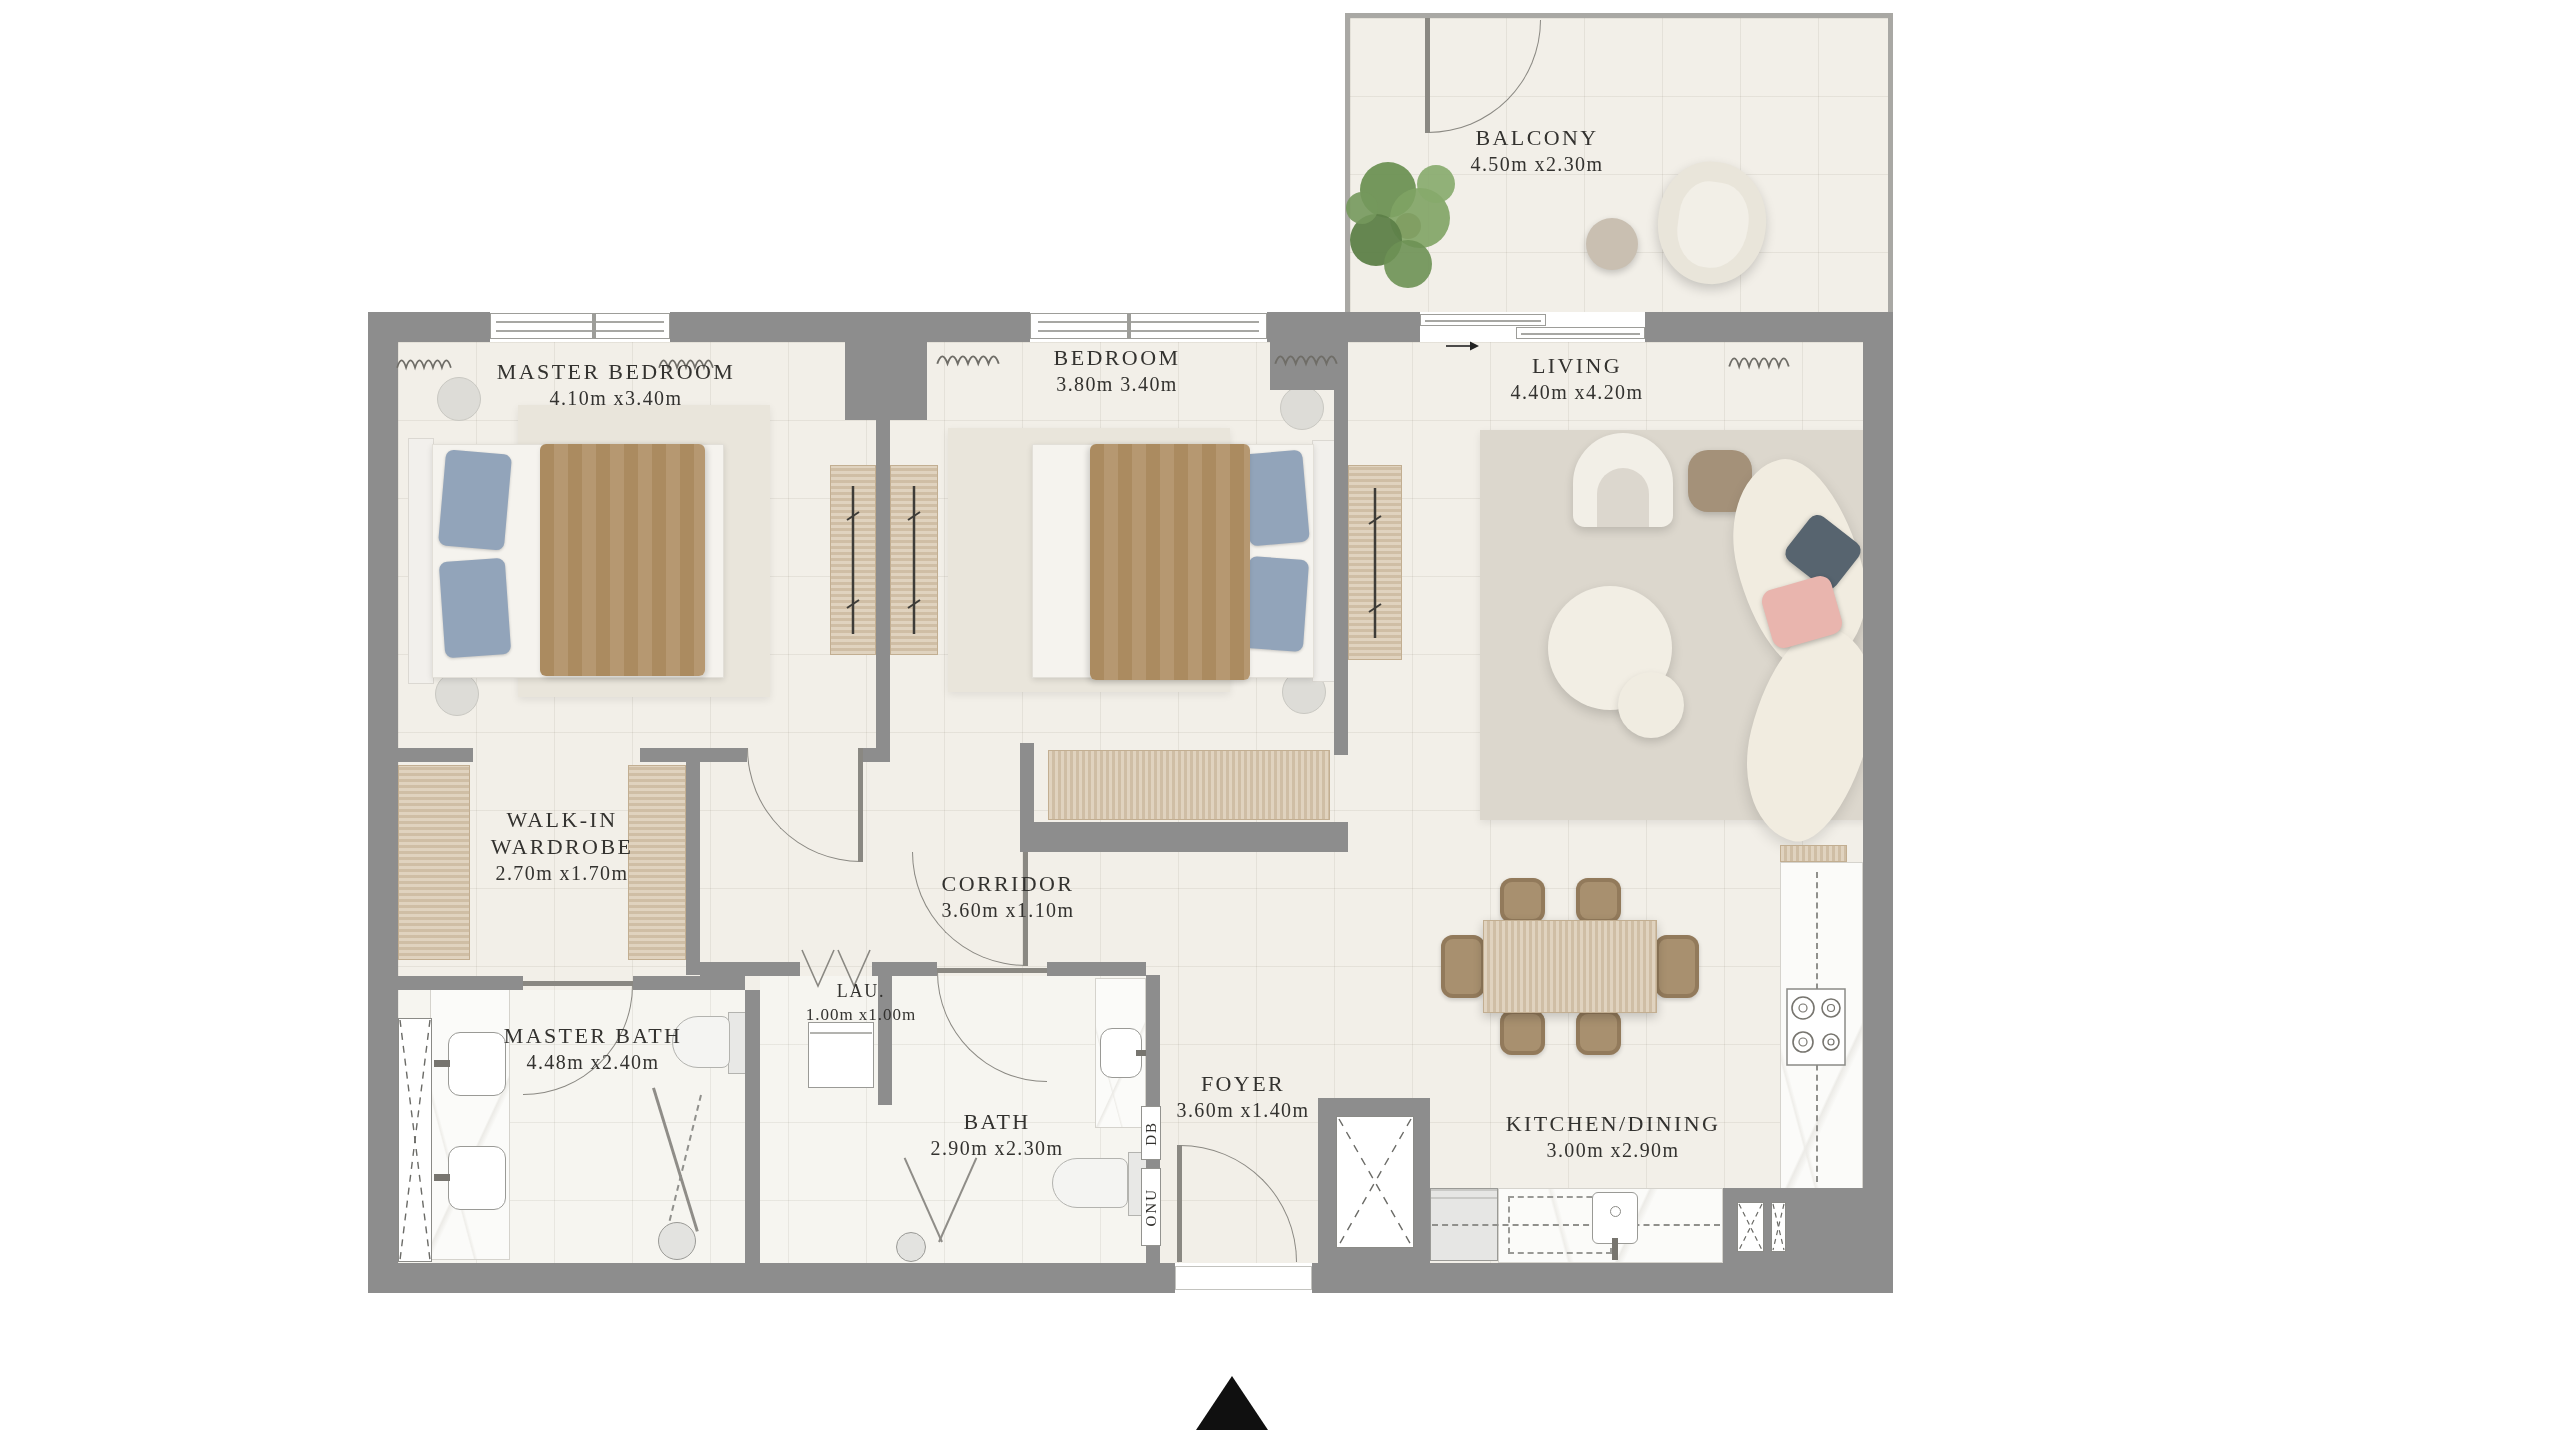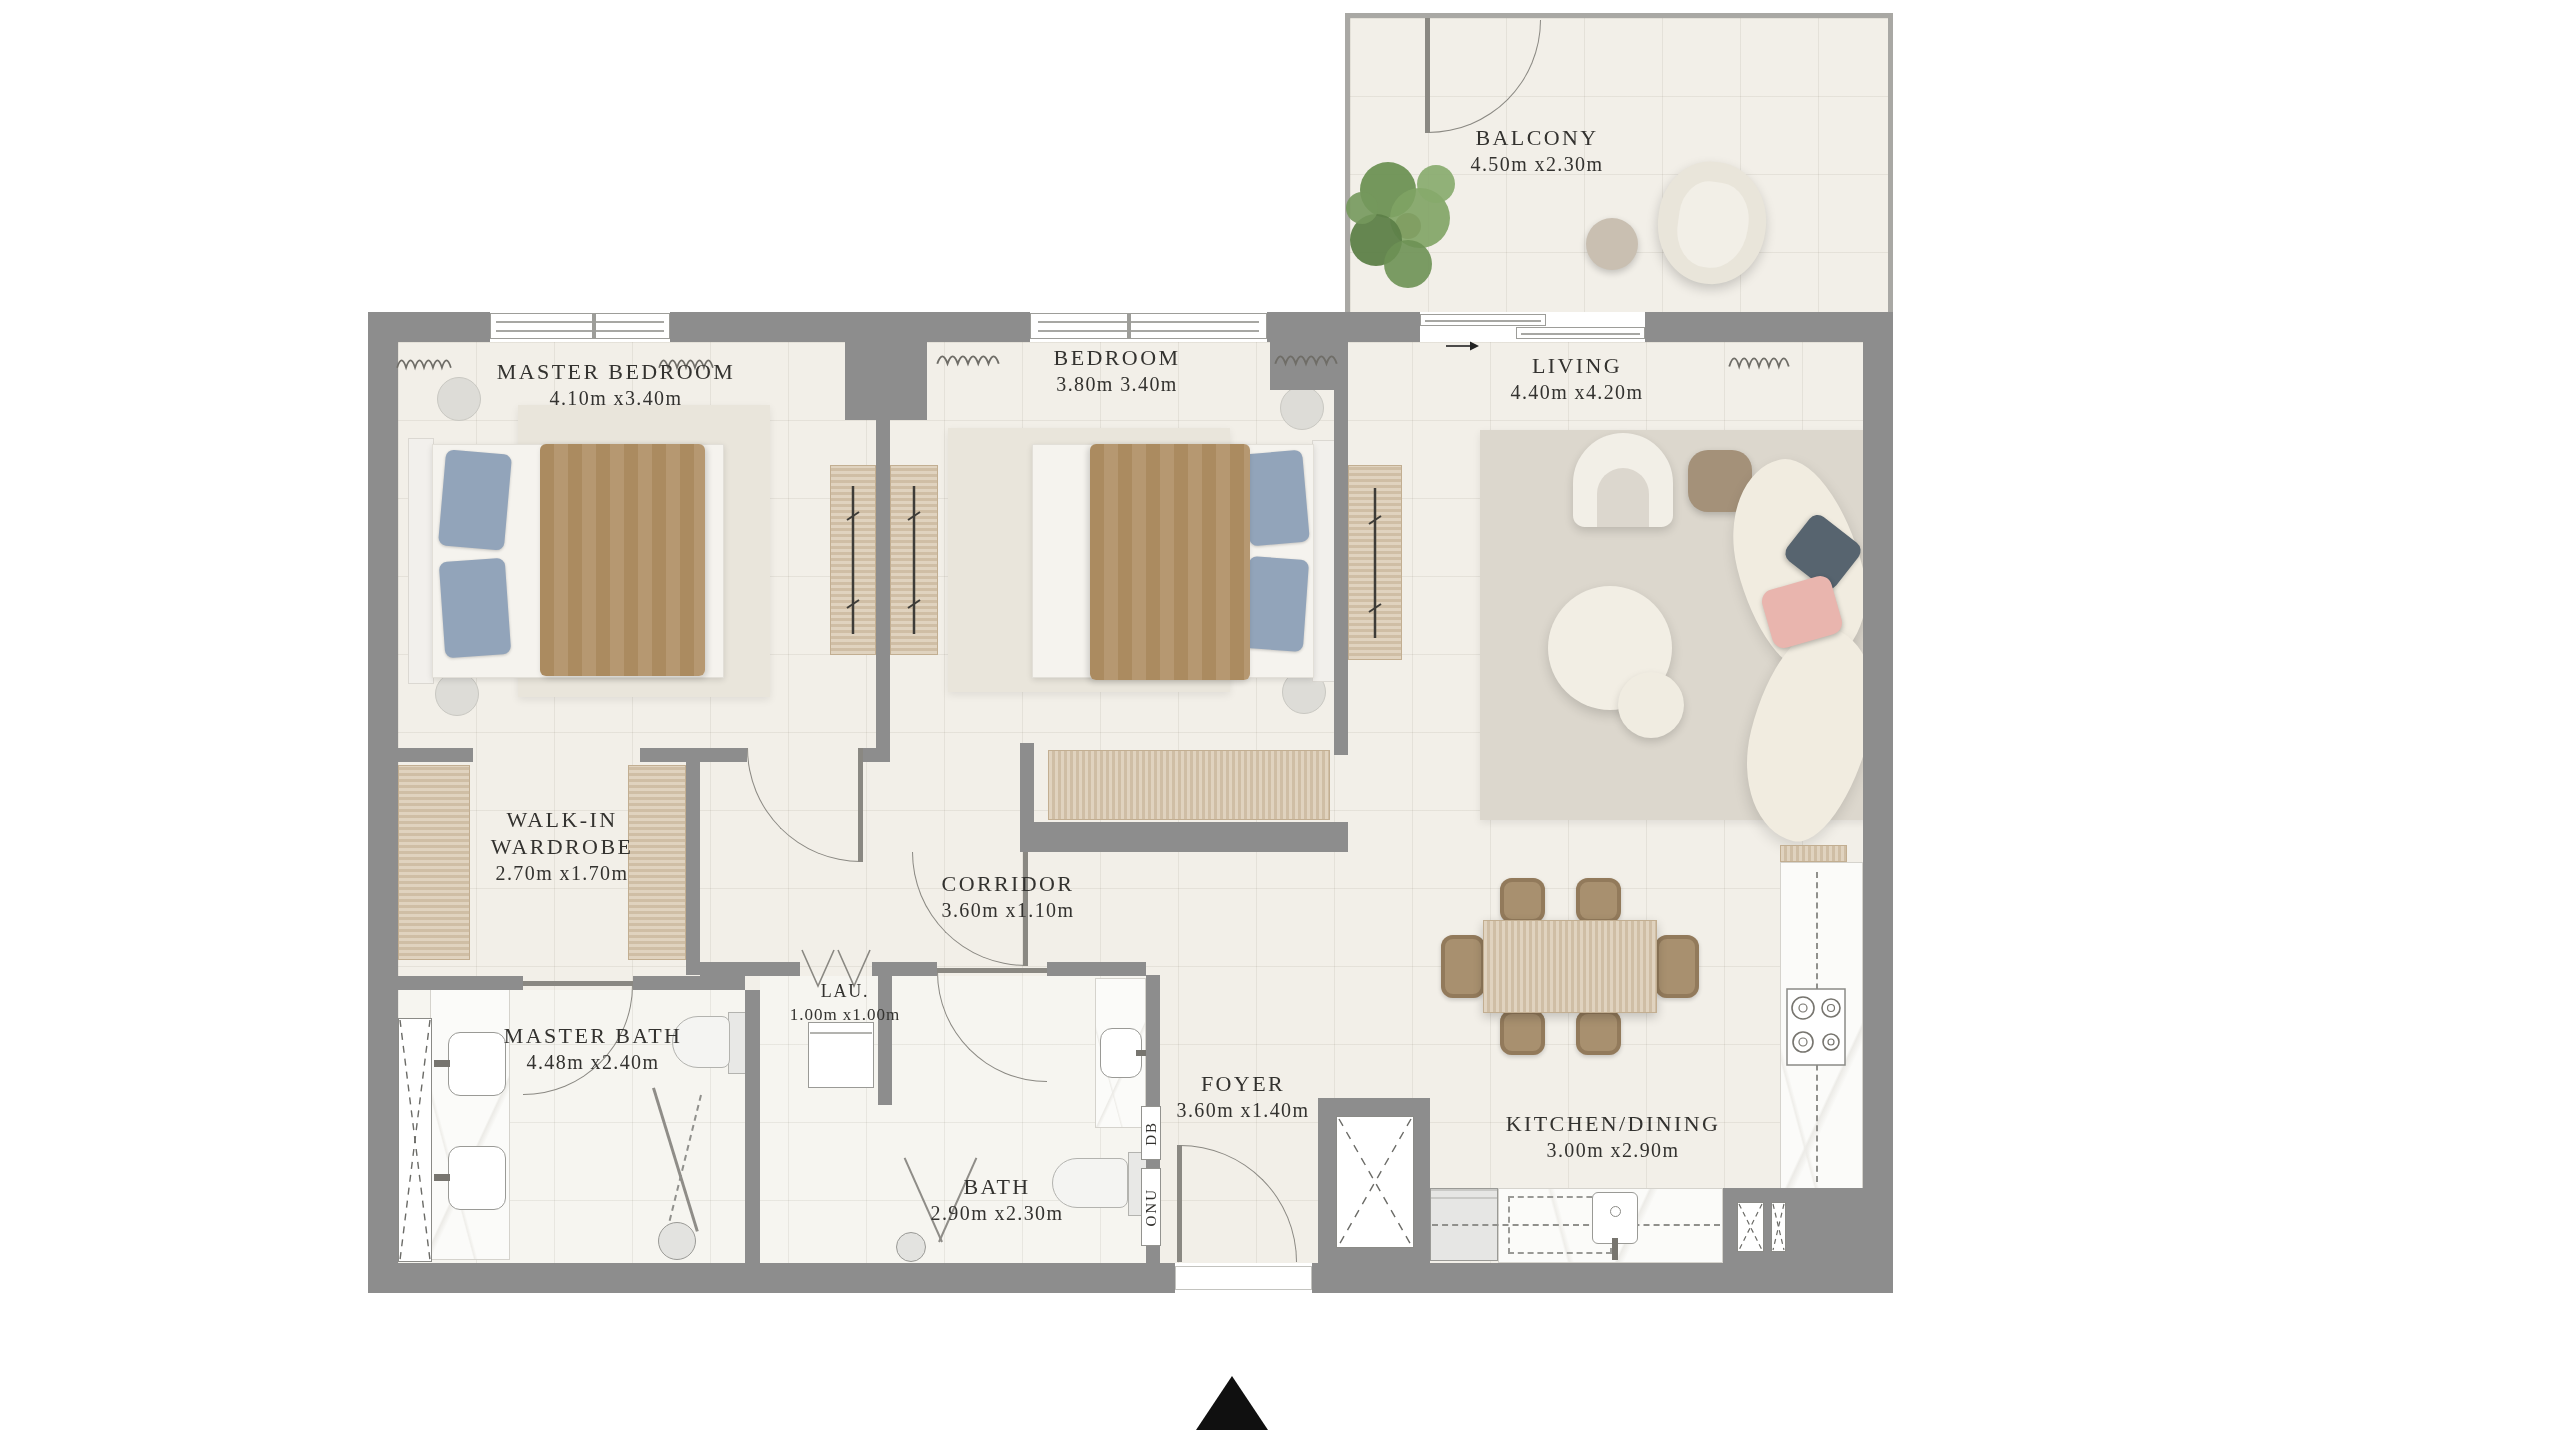--- a/index.html
+++ b/index.html
@@ -31,21 +31,21 @@
   .sink{position:absolute;background:#fff;border:1.5px solid #9a9a96;border-radius:12px;box-sizing:border-box;}
   .drain{position:absolute;width:9px;height:9px;border:1.5px solid #8b8b87;border-radius:50%;}
   .faucet{position:absolute;background:#77756f;}
   .dash-v{position:absolute;border-left:2px dashed #90908c;}
   .dash-h{position:absolute;border-top:2px dashed #90908c;}
   .glass{position:absolute;background:#8f8d88;}
   .room-label{position:absolute;transform:translateX(-50%);text-align:center;color:#33322f;
       letter-spacing:2.4px;line-height:27px;white-space:nowrap;pointer-events:none;}
   .room-label .nm{font-size:22px;}
   .room-label .dm{font-size:20px;letter-spacing:1.4px;}
-  .room-label.sm{line-height:23px;}
+  .room-label.sm{line-height:23px;margin-left:16px;}
   .room-label.sm .nm{font-size:18px;letter-spacing:1.8px;}
   .room-label.sm .dm{font-size:17px;letter-spacing:1px;}
   .util-panel{position:absolute;background:#fff;border:1px solid #93938f;box-sizing:border-box;
       display:flex;align-items:center;justify-content:center;}
   .vtext{writing-mode:vertical-rl;transform:rotate(180deg);font-size:15px;letter-spacing:2px;color:#33322f;}
   .north{position:absolute;width:0;height:0;border-left:36px solid transparent;border-right:36px solid transparent;border-bottom:54px solid #101010;}
   svg{position:absolute;overflow:visible;}
 </style>
 </head>
 <body>
@@ -321,21 +321,21 @@
     <div class="dm">3.60m x1.10m</div>
   </div>
   <div class="room-label sm" style="left:845px;top:980px;">
     <div class="nm">LAU.</div>
     <div class="dm">1.00m x1.00m</div>
   </div>
   <div class="room-label" style="left:593px;top:1022px;">
     <div class="nm">MASTER BATH</div>
     <div class="dm">4.48m x2.40m</div>
   </div>
-  <div class="room-label" style="left:997px;top:1173px;">
+  <div class="room-label" style="left:997px;top:1108px;">
     <div class="nm">BATH</div>
     <div class="dm">2.90m x2.30m</div>
   </div>
   <div class="room-label" style="left:1243px;top:1070px;">
     <div class="nm">FOYER</div>
     <div class="dm">3.60m x1.40m</div>
   </div>
   <div class="room-label" style="left:1613px;top:1110px;">
     <div class="nm">KITCHEN/DINING</div>
     <div class="dm">3.00m x2.90m</div>

